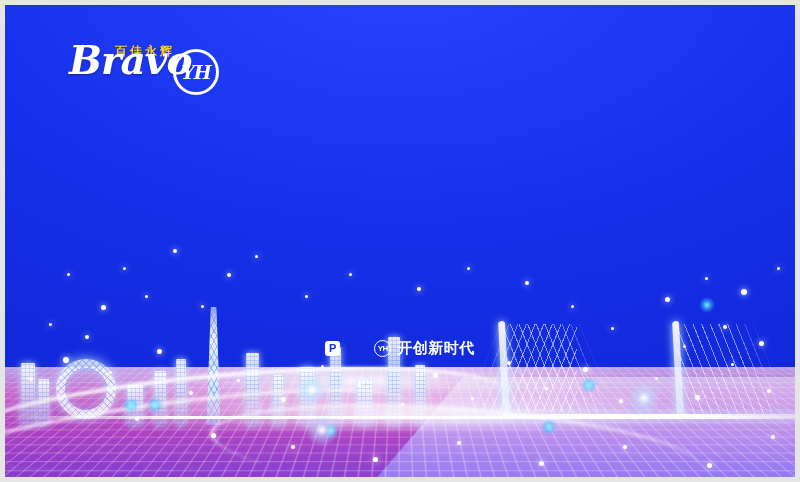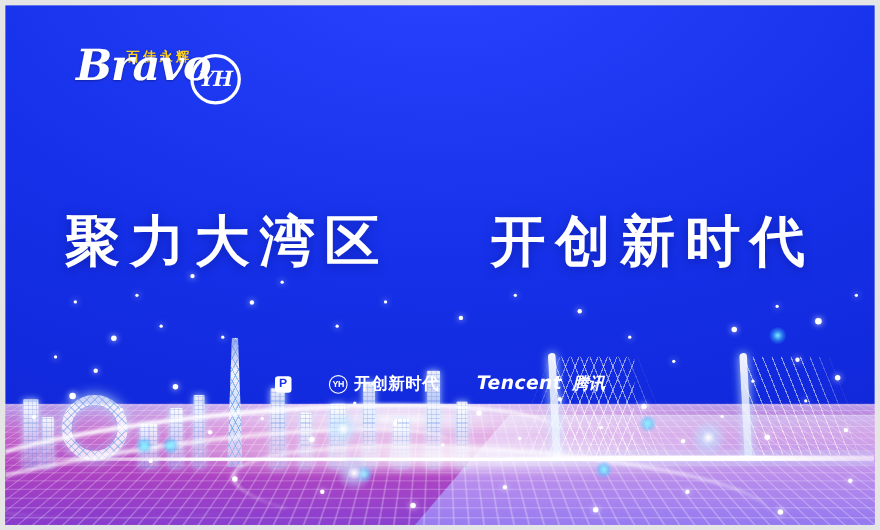--- a/index.html
+++ b/index.html
@@ -340,34 +340,25 @@
   </div>
 
   <div class="logo">
     <div class="logo-cn">百佳永辉</div>
     <div class="logo-bravo">Bravo</div>
     <div class="logo-yh">
       <span>YH</span>
     </div>
   </div>
 
-  <div class="headline">
-    <span>聚力大湾区</span>
-    <span class="gap"></span>
-    <span>开创新时代</span>
-  </div>
 
 
   <div class="brands">
     <div class="brand">
       <div class="mark-p">P</div>
     </div>
     <div class="brand">
       <div class="mark-yh">YH</div>
       <div class="brand-name">开创新时代</div>
     </div>
-    <div class="brand">
-      <div class="tencent">Tencent</div>
-      <div class="tencent-cn">腾讯</div>
-    </div>
   </div>
 
 </div>
 
 </body></html>

